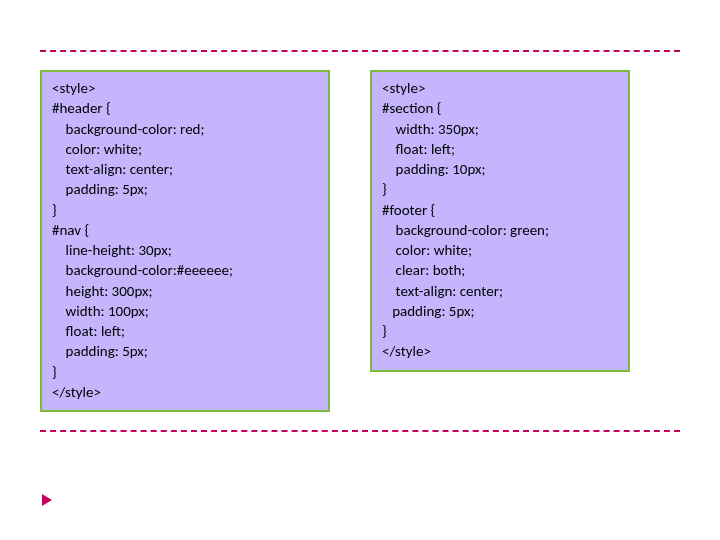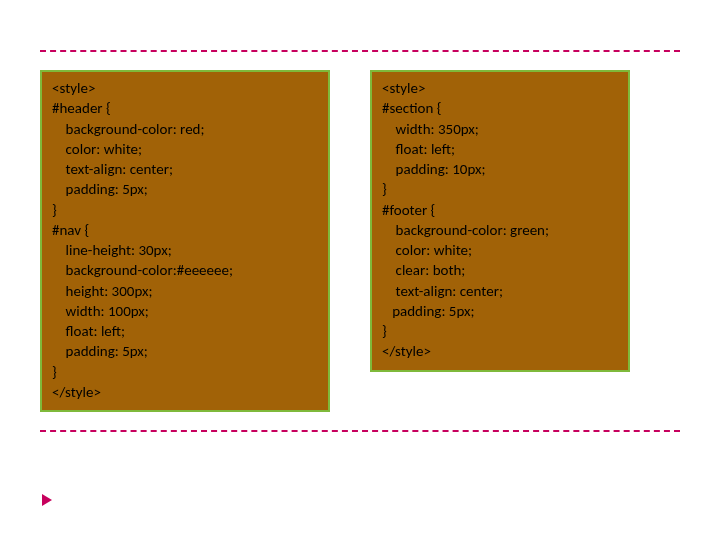--- a/index.html
+++ b/index.html
@@ -27,21 +27,21 @@
     height: 0;
     margin-top: 18px;
   }
   .columns {
     display: flex;
     gap: 40px;
     align-items: flex-start;
   }
   .codebox {
     border: 2px solid #7fb93b;
-    background: #a16207;
+    background: #c4b5fd;
     padding: 6px 10px 8px 10px;
     font-family: Calibri, Arial, sans-serif;
     font-size: 15px;
     color: #000;
     line-height: 1.35;
     white-space: pre;
   }
   .codebox.left { width: 290px; }
   .codebox.right { width: 260px; }
   .marker {

